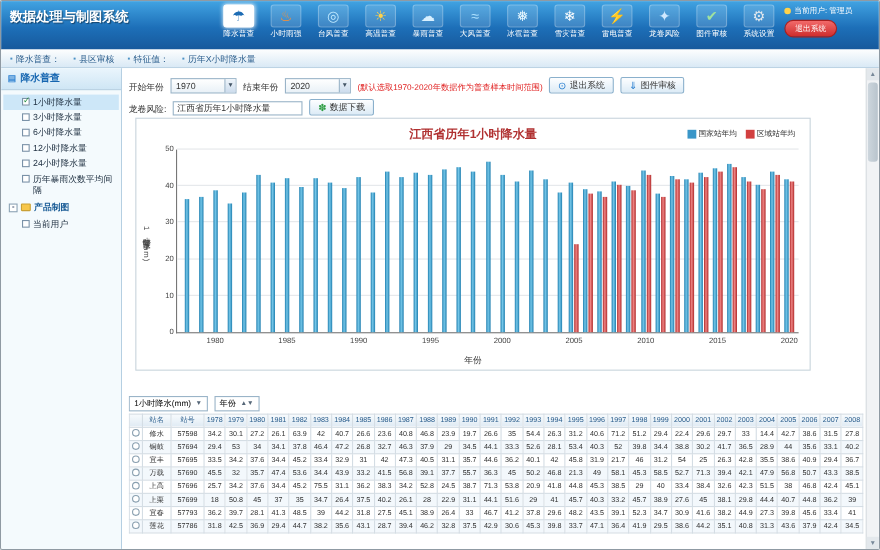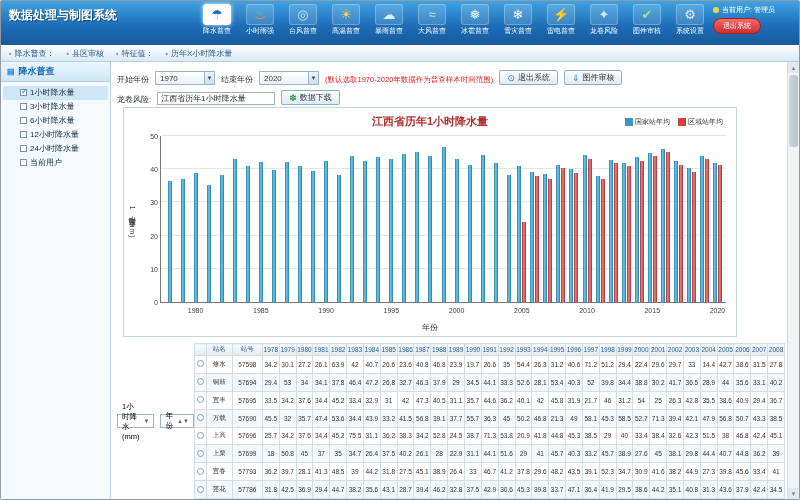--- a/index.html
+++ b/index.html
@@ -96,21 +96,21 @@
   .xtick { position:absolute; bottom:-12px; left:50%; transform:translateX(-50%);
            font-size:7px; color:#444; white-space:nowrap; }
   .ytick { position:absolute; right:100%; padding-right:3px; transform:translateY(50%);
            font-size:7px; color:#444; }
   .ylabel { position:absolute; left:3px; top:50%; transform:translate(0,-50%) ;
             writing-mode:vertical-rl; font-size:7px; color:#444; letter-spacing:1px; }
   .xlabel { position:absolute; bottom:3px; left:50%; transform:translateX(-50%);
             font-size:8px; color:#333; }
 
   
-  .table-section { flex:1; margin-top:6px; overflow:hidden; display:flex; flex-direction:row; }
+  .table-section { flex:1; margin-top:6px; overflow:hidden; display:flex; flex-direction:column;justify-content:center; }
   .table-controls { flex:0 0 18px; display:flex; gap:6px; align-items:center; }
   .filter-box { border:1px solid #9ab4c8; background:#fff; height:14px; font-size:7.5px;
                 display:flex; align-items:center; padding:0 4px; gap:4px; cursor:pointer; }
   .filter-box .arr { font-size:6px; color:#567; }
   table { border-collapse:collapse; width:100%; table-layout:fixed; font-size:6.5px; color:#333; }
   th,td { border:1px solid #d4dde4; text-align:center; padding:1px 0; height:12px;
           overflow:hidden; white-space:nowrap; }
   th { background:linear-gradient(#f8fbfd,#e0ebf4); font-weight:normal; color:#2a5d8c; }
   tbody tr:nth-child(even) td { background:#f3f8fc; }
   .radio { width:7px; height:7px; border:1px solid #8aa0b0; border-radius:50%;
@@ -232,20 +232,29 @@
             <span class="checkbox"></span>
             <span>6小时降水量</span>
           </div>
           <div class="tree-item">
             <span class="checkbox"></span>
             <span>12小时降水量</span>
           </div>
           <div class="tree-item">
             <span class="checkbox"></span>
             <span>24小时降水量</span>
+          </div>
+          <div class="tree-item">
+            <span class="checkbox"></span>
+            <span>历年暴雨次数平均间隔</span>
+          </div>
+          <div class="tree-group">
+            <span class="toggle">-</span>
+            <span class="folder"></span>
+            <span>产品制图</span>
           </div>
           <div class="tree-item">
             <span class="checkbox"></span>
             <span>当前用户</span>
           </div>
         </div>
     </div>
 
     <div class="main">
 

